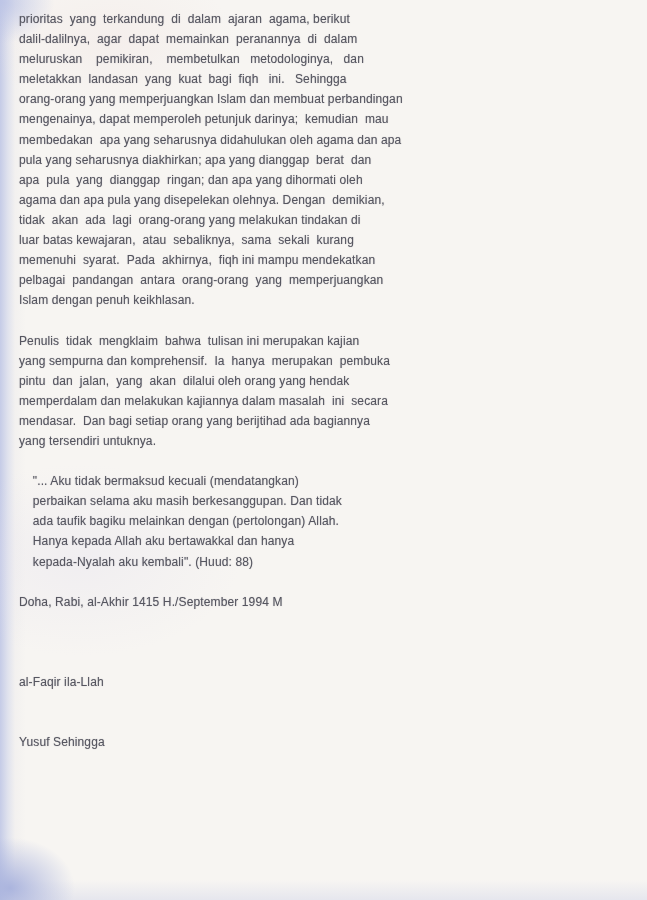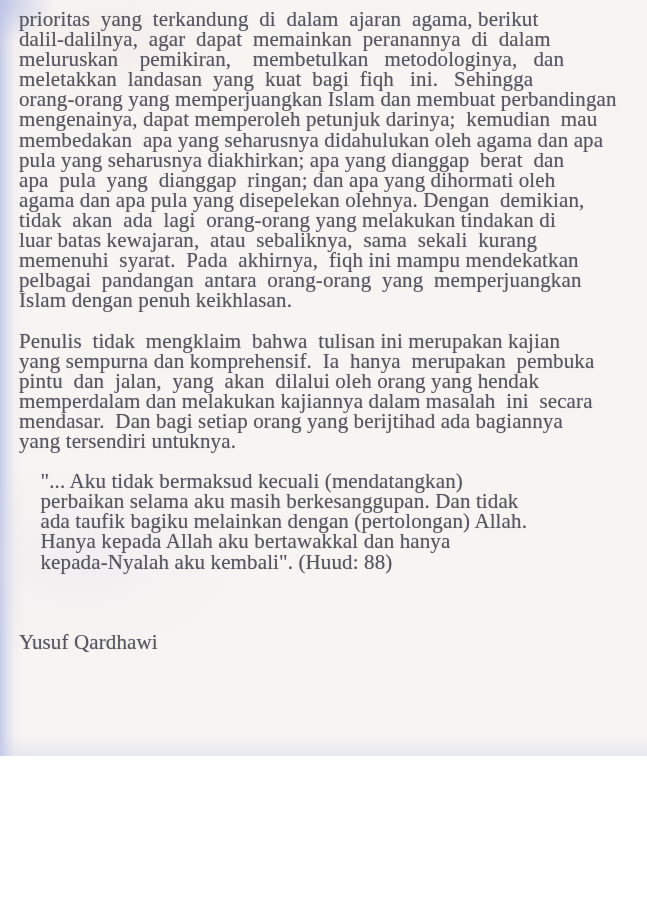--- a/index.html
+++ b/index.html
@@ -2,38 +2,38 @@
 <html><head>
 <meta charset="utf-8">
 <style>
   html, body {
     margin: 0;
     padding: 0;
   }
   .page {
     position: relative;
     width: 647px;
-    height: 756px;
+    height: 900px;
     box-sizing: border-box;
     overflow: hidden;
     background-color: #f7f5f2;
     background-image:
       
       radial-gradient(90px 70px at 10px 888px, rgba(168,178,221,0.95), rgba(168,178,221,0.0) 72%),
       
       radial-gradient(70px 55px at 2px 2px, rgba(188,196,230,0.85), rgba(188,196,230,0.0) 75%),
       
       radial-gradient(160px 90px at 110px 40px, rgba(240,226,224,0.35), rgba(240,226,224,0.0) 80%),
       radial-gradient(200px 120px at 80px 560px, rgba(225,222,238,0.30), rgba(225,222,238,0.0) 80%),
       
       linear-gradient(90deg, rgba(194,201,230,0.95) 0px, rgba(205,211,234,0.55) 8px, rgba(232,231,234,0.30) 15px, rgba(247,245,242,0) 26px),
       
       linear-gradient(0deg, rgba(190,197,228,0.30) 0px, rgba(190,197,228,0) 20px);
-    font-family: Liberation Serif, serif;
-    font-size: 21px;
+    font-family: Liberation Sans, sans-serif;
+    font-size: 12px;
     line-height: 20.1px;
     letter-spacing: 0.12px;
     color: #565660;
     text-shadow: 0 0 1px rgba(86,86,100,0.45);
     padding: 9px 4px 0 19px;
   }
   .block {
     white-space: pre;
     margin: 0 0 20.1px 0;
   }
@@ -70,23 +70,25 @@
 mendasar.  Dan bagi setiap orang yang berijtihad ada bagiannya
 yang tersendiri untuknya.</div>
 
 
   <div class="block">    "... Aku tidak bermaksud kecuali (mendatangkan)
     perbaikan selama aku masih berkesanggupan. Dan tidak
     ada taufik bagiku melainkan dengan (pertolongan) Allah.
     Hanya kepada Allah aku bertawakkal dan hanya
     kepada-Nyalah aku kembali". (Huud: 88)</div>
 
+  <div class="block">Doha, Rabi, al-Akhir 1415 H./September 1994 M</div>
 
   <div class="block">
-    <div class="line">Yusuf Qardhawi</div>
+    <div class="line">al-Faqir ila-Llah</div>
+    <div class="line">Yusuf Sehingga</div>
   </div>
 
   <div class="block tight">
     
     
     
     
     
   </div>
 

